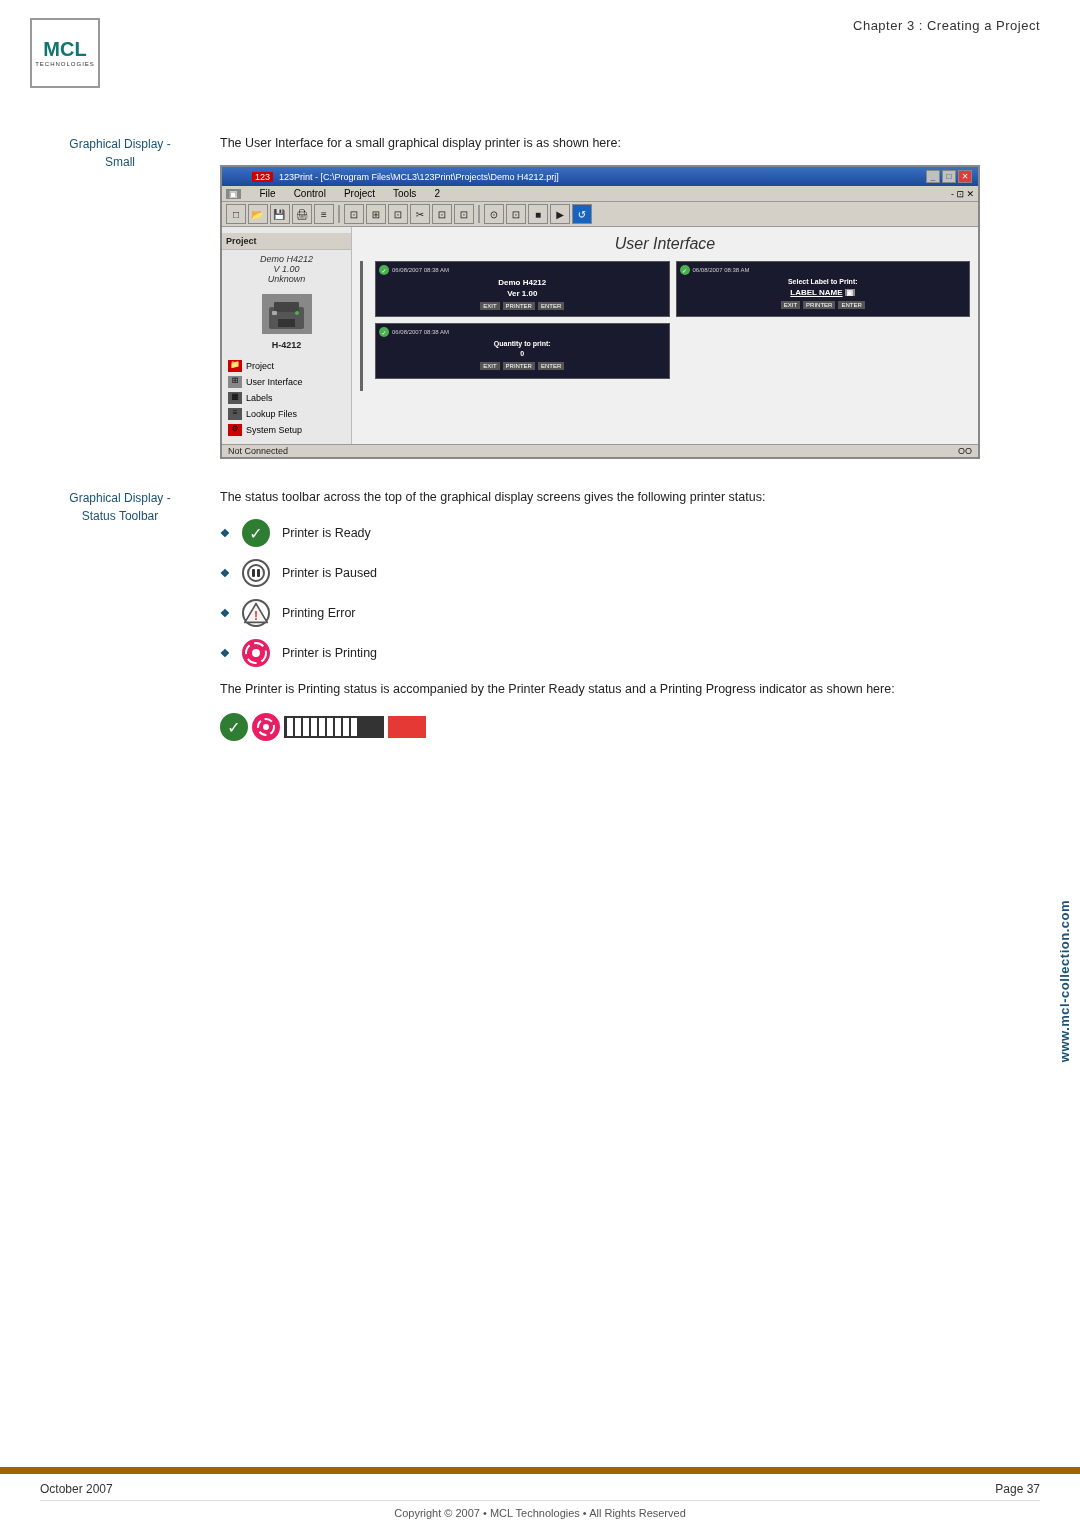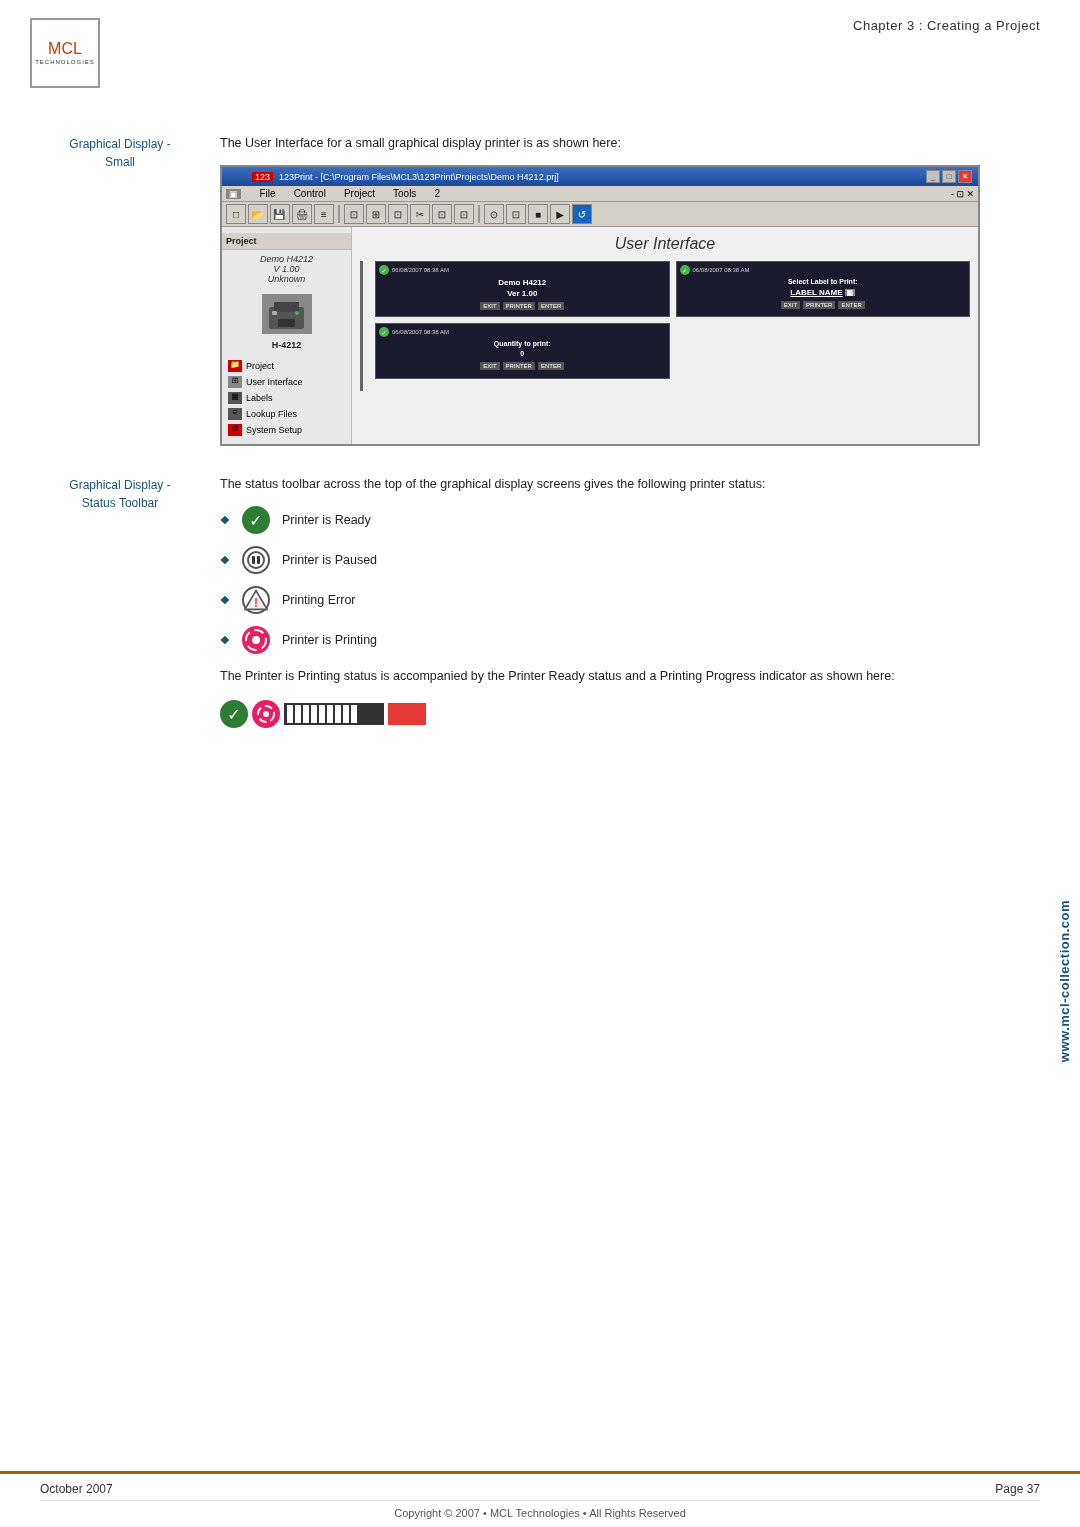--- a/index.html
+++ b/index.html
@@ -35,23 +35,23 @@
       width: 70px;
       height: 70px;
       border: 2px solid #999;
       display: flex;
       flex-direction: column;
       align-items: center;
       justify-content: center;
       background: #fff;
     }
     .logo-mcl {
-      font-size: 16px;
-      font-weight: normal;
-      color: #c2410c;
+      font-size: 20px;
+      font-weight: bold;
+      color: #0f766e;
       line-height: 1;
     }
     .logo-sub {
       font-size: 6px;
       color: #333;
       letter-spacing: 1px;
       margin-top: 2px;
     }
 
     
@@ -389,21 +389,21 @@
       align-items: center;
       justify-content: center;
     }
 
     
     .footer {
       position: absolute;
       bottom: 0;
       left: 0;
       right: 0;
-      border-top: 3px solid #a16207;
+      border-top: 7px solid #a16207;
       padding: 8px 40px;
       display: flex;
       flex-direction: column;
     }
     .footer-top {
       display: flex;
       justify-content: space-between;
       font-size: 12px;
       color: #333;
       margin-bottom: 4px;
@@ -590,20 +590,24 @@
                     </div>
                   </div>
 
                 </div>
               </div>
             </div>
 
           </div>
         </div>
 
+        <div class="app-statusbar">
+          <span>Not Connected</span>
+          <span>OO</span>
+        </div>
       </div>
     </div>
   </div>
 
   <div class="section-row" style="margin-top: 20px;">
     <div class="section-label">
       <span style="white-space:pre-line; color:#1a5276; font-size:12px;">Graphical Display -
 Status Toolbar</span>
     </div>
     <div class="section-body">

